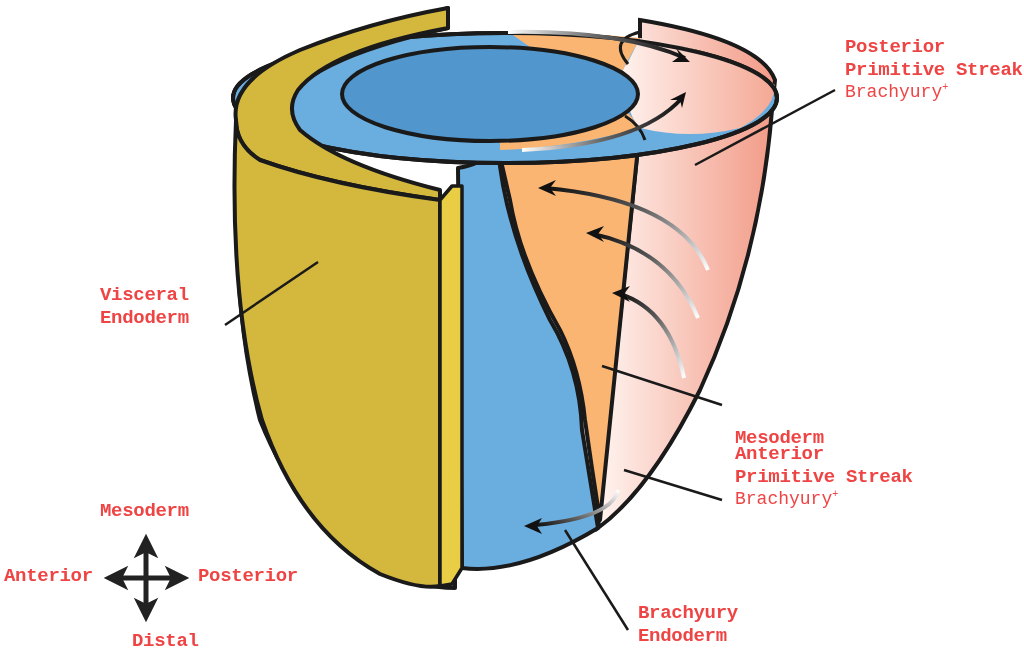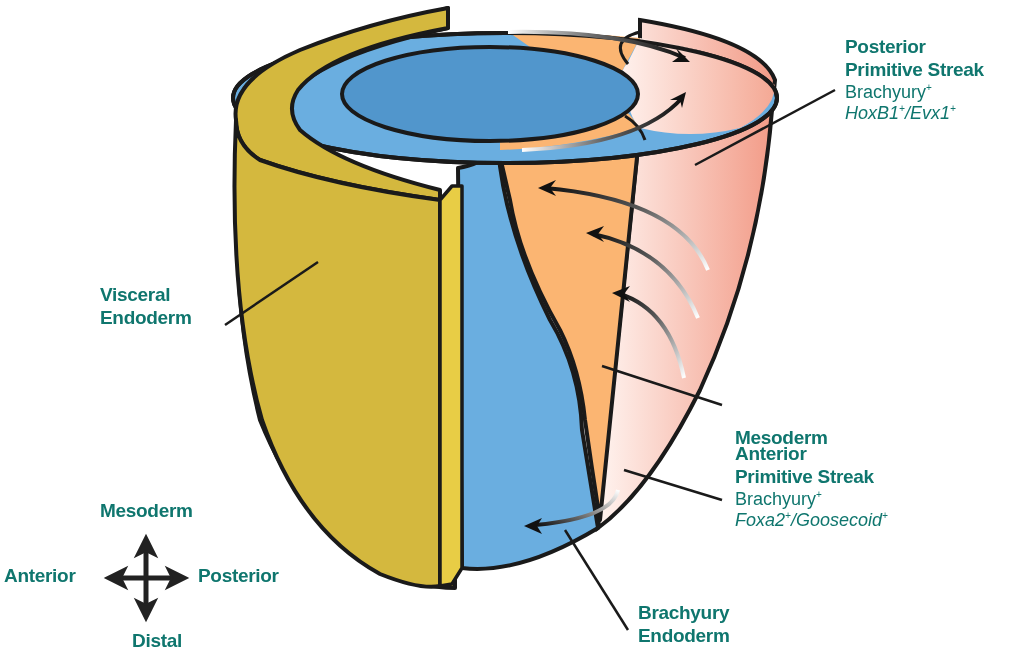--- a/index.html
+++ b/index.html
@@ -1,18 +1,18 @@
 <!DOCTYPE html>
 <html><head>
   <meta charset="utf-8">
   <style>
     html, body { margin: 0; padding: 0; background: #ffffff; }
     body { width: 1024px; height: 656px; position: relative; overflow: hidden; font-family: "DejaVu Sans", sans-serif; }
     #stage { position: absolute; left: 0; top: 0; width: 1024px; height: 656px; }
-    .lbl { position: absolute; color: #0f766e; font-family: Liberation Sans, sans-serif; line-height: 1.2; white-space: nowrap; }
+    .lbl { position: absolute; color: #ef4444; font-family: Liberation Mono, monospace; line-height: 1.2; white-space: nowrap; }
     .b { font-weight: bold; font-size: 19px; letter-spacing: -0.3px; }
     .n { font-weight: normal; font-size: 18px; }
     .i { font-style: italic; font-weight: normal; font-size: 18px; }
     sup { font-size: 10px; vertical-align: super; line-height: 0; }
   </style>
 </head>
 <body>
 
 <svg id="stage" viewBox="0 0 1024 656" xmlns="http://www.w3.org/2000/svg">
   <defs>
@@ -98,37 +98,35 @@
     <path d="M 146 620 L 156 600 L 146 605 L 136 600 Z" stroke-width="2"></path>
     <path d="M 106 578 L 126 568 L 121 578 L 126 588 Z" stroke-width="2"></path>
     <path d="M 187 578 L 167 568 L 172 578 L 167 588 Z" stroke-width="2"></path>
   </g>
 </svg>
 
 <div class="lbl" style="left:845px; top:36px;">
   <div class="b">Posterior</div>
   <div class="b">Primitive Streak</div>
   <div class="n"><span>Brachyury</span><sup>+</sup></div>
-  <div class="i"><span>HoxB1</span><sup>+</sup><span>/</span><span>Evx1</span><sup>+</sup></div>
 </div>
 
 <div class="lbl" style="left:100px; top:284px;">
   <div class="b">Visceral</div>
   <div class="b">Endoderm</div>
 </div>
 
 <div class="lbl" style="left:735px; top:386px;margin-top:41px;">
   <div class="b">Mesoderm</div>
 </div>
 
 <div class="lbl" style="left:735px; top:443px;">
   <div class="b">Anterior</div>
   <div class="b">Primitive Streak</div>
   <div class="n"><span>Brachyury</span><sup>+</sup></div>
-  <div class="i"><span>Foxa2</span><sup>+</sup><span>/</span><span>Goosecoid</span><sup>+</sup></div>
 </div>
 
 <div class="lbl" style="left:638px; top:602px;">
   <div class="b">Brachyury</div>
   <div class="b">Endoderm</div>
 </div>
 
 <div class="lbl b" style="left:100px; top:500px;">Mesoderm</div>
 <div class="lbl b" style="left:132px; top:630px;text-align:right;">Distal</div>
 <div class="lbl b" style="left:4px; top:565px;">Anterior</div>

